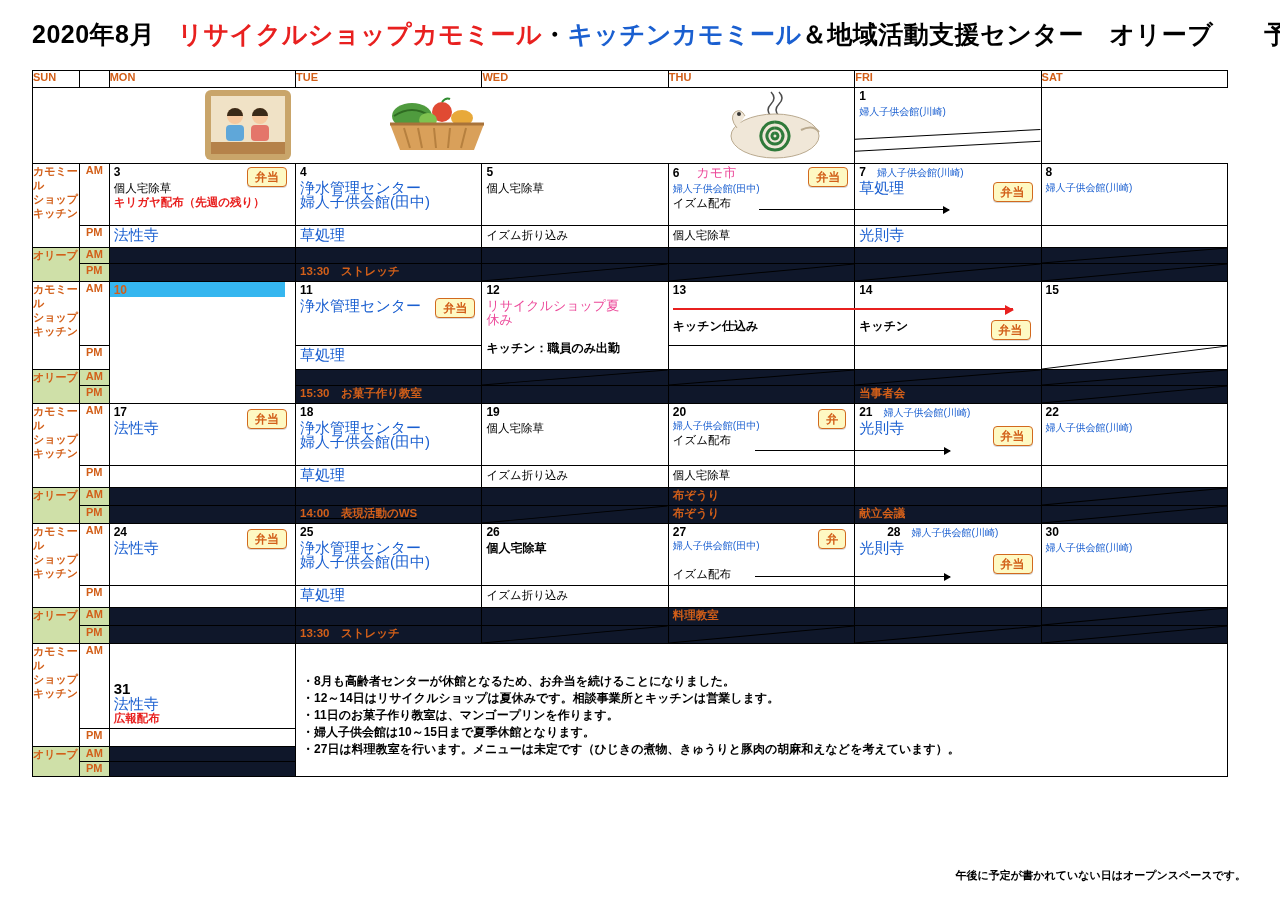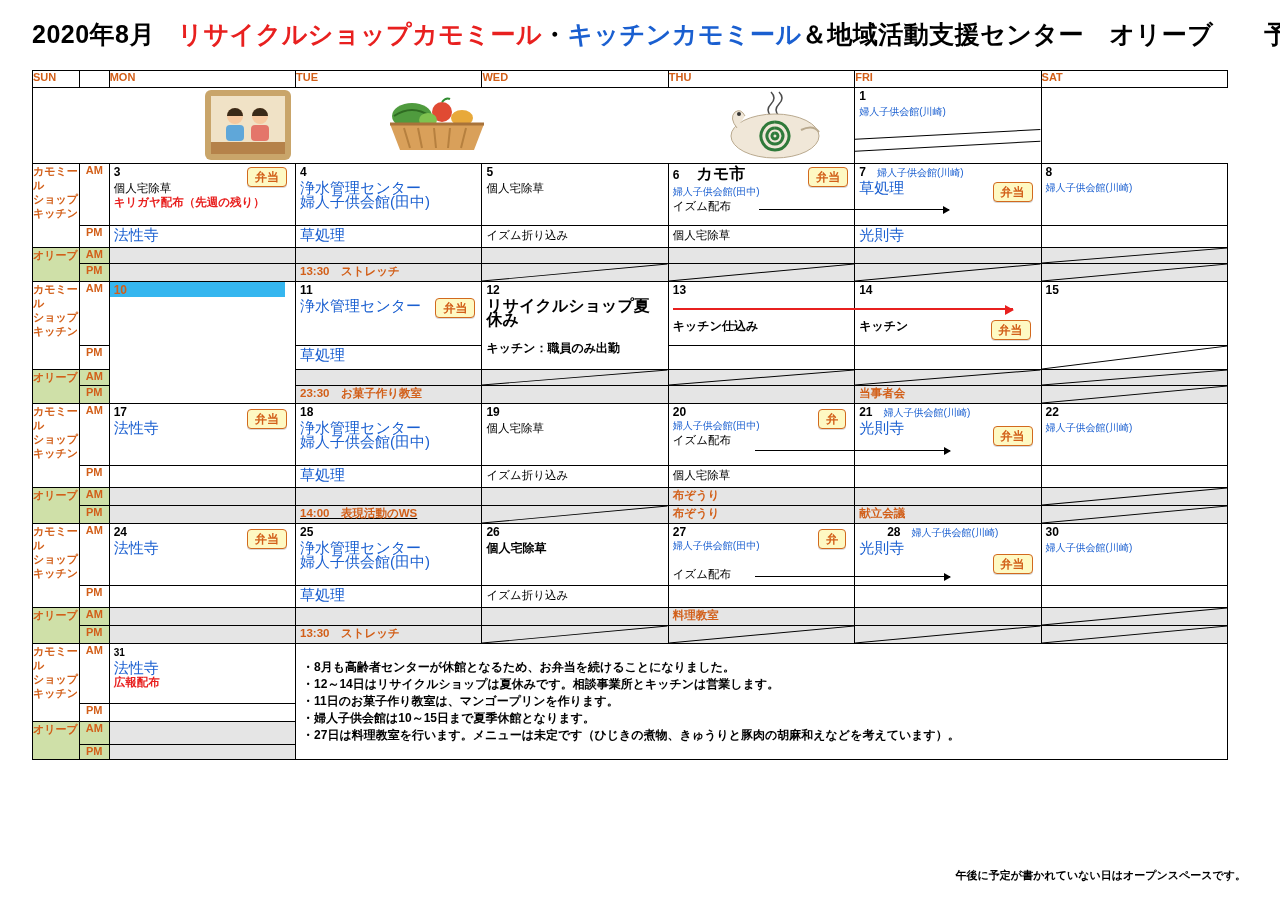--- a/index.html
+++ b/index.html
@@ -58,31 +58,31 @@
     background:#cfe0a8;color:#d25f19;font-weight:bold;font-size:11px;
     padding:2px 0 0 3px;
   }
   .ap{
     text-align:center;font-weight:bold;color:#d25f19;font-size:11px;
     padding-top:2px;
   }
   .ap-olive{
     background:#cfe0a8;text-align:center;font-weight:bold;color:#d25f19;font-size:11px;
   }
-  .olive-cell{background:#e5e5e5;}
+  .olive-cell{background:#0f172a;}
   .daynum{
     font-size:12px;font-weight:bold;color:#000;padding:2px 0 0 4px;line-height:13px;
   }
   .cellwrap{padding:2px 3px 3px 4px;line-height:14px;}
   .ev{font-size:15px;color:#1a5fd0;white-space:nowrap;}
   .ev-black{font-size:11.5px;color:#000;white-space:nowrap;}
   .ev-red{font-size:11.5px;color:#e8201f;font-weight:bold;white-space:nowrap;}
   .ev-small{font-size:10px;color:#1a5fd0;white-space:nowrap;}
   .ev-orange{font-size:11.5px;color:#d25f19;font-weight:bold;white-space:nowrap;}
-  .ev-big-red{font-size:16px;color:#000000;font-weight:bold;}
+  .ev-big-red{font-size:13px;color:#ec4899;font-weight:normal;}
   .ev-bold-black{font-size:12px;color:#000;font-weight:bold;}
 
   
   .bento{
     position:absolute;
     border:1.5px solid #d2691e;border-radius:4px;background:#fef9c3;
     color:#d25f19;font-weight:bold;font-size:12px;
     padding:2px 7px;line-height:14px;
     box-shadow:0 1px 0 rgba(0,0,0,.15);
     z-index:5;
@@ -98,21 +98,21 @@
     border-left:7px solid #000;border-top:4px solid transparent;border-bottom:4px solid transparent;
   }
   .arrow-red{position:absolute;height:0;border-top:2px solid #e8201f;}
   .arrow-red:after{
     content:"";position:absolute;right:-1px;top:-5px;
     border-left:9px solid #e8201f;border-top:5px solid transparent;border-bottom:5px solid transparent;
   }
 
   
   .notes{
-    padding:15px 6px;line-height:17px;font-size:12px;color:#000;font-weight:bold;
+    padding:9px 6px;line-height:17px;font-size:12px;color:#000;font-weight:bold;margin-top:20px;
   }
   .notes div{white-space:nowrap;}
 
   .footnote{
     position:absolute;right:34px;top:868px;
     font-size:11px;font-weight:bold;color:#000;
   }
 
   
   .illus{position:absolute;}
@@ -433,21 +433,21 @@
       <td class="olive-cell">
         <svg class="diag" viewBox="0 0 175 16" preserveAspectRatio="none">
               <line x1="0" y1="16" x2="175" y2="0" stroke="#000" stroke-width="1"></line>
             </svg>
       </td>
     </tr>
     <tr style="height:18px;">
       <td class="ap-olive">PM</td>
       <td class="olive-cell">
             <div class="cellwrap" style="padding-top:0;">
-              <div class="ev-orange">23:30　お菓子作り教室</div>
+              <div class="ev-orange">15:30　お菓子作り教室</div>
             </div>
           </td>
       <td class="olive-cell"></td>
       <td class="olive-cell"></td>
       <td class="olive-cell">
             <div class="cellwrap" style="padding-top:0;">
               <div class="ev-orange">当事者会</div>
             </div>
           </td>
       <td class="olive-cell">
@@ -695,21 +695,21 @@
     </tr>
 
     <tr style="height:60px;">
       <td rowspan="2" class="lbl-cell">
         <div>カモミール</div>
         <div>ショップ</div>
         <div>キッチン</div>
       </td>
       <td class="ap">AM</td>
       <td>
-        <div class="daynum" style="font-size:10px;">31</div>
+        <div class="daynum" style="font-size:15px;margin-top:36px;">31</div>
         <div class="cellwrap">
           <div class="ev">法性寺</div>
           <div class="ev-red">広報配布</div>
         </div>
       </td>
       <td colspan="5" rowspan="4">
         <div class="notes">
           <div>・8月も高齢者センターが休館となるため、お弁当を続けることになりました。</div>
           <div>・12～14日はリサイクルショップは夏休みです。相談事業所とキッチンは営業します。</div>
           <div>・11日のお菓子作り教室は、マンゴープリンを作ります。</div>

